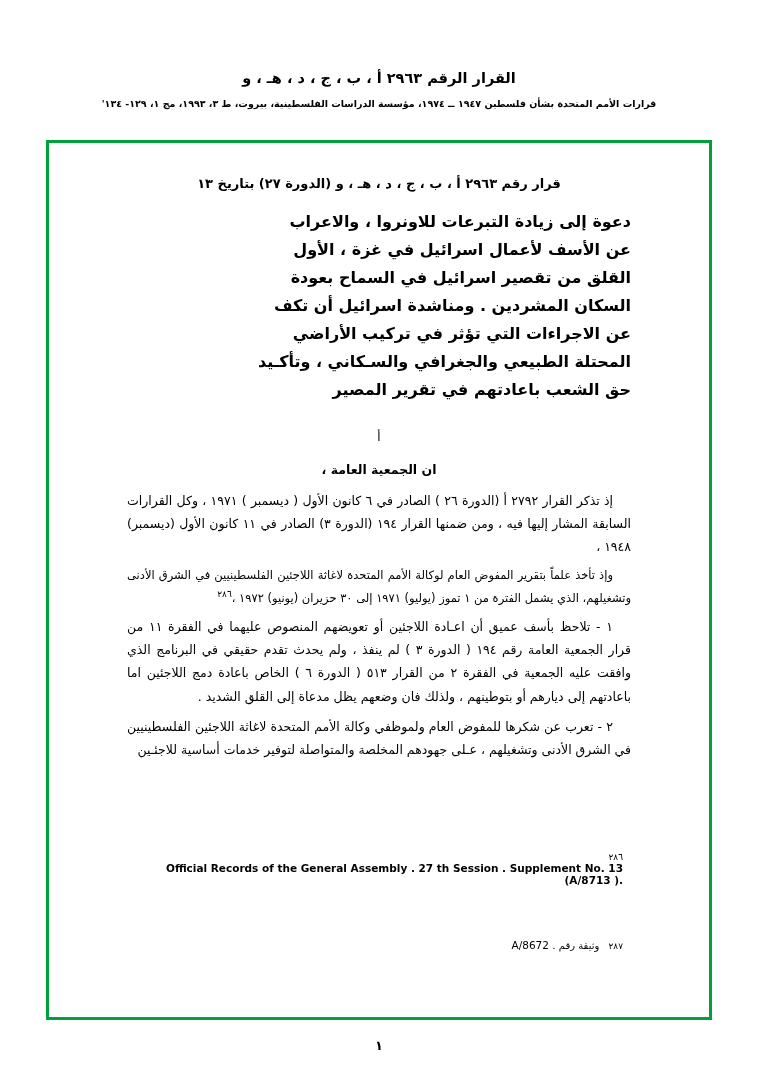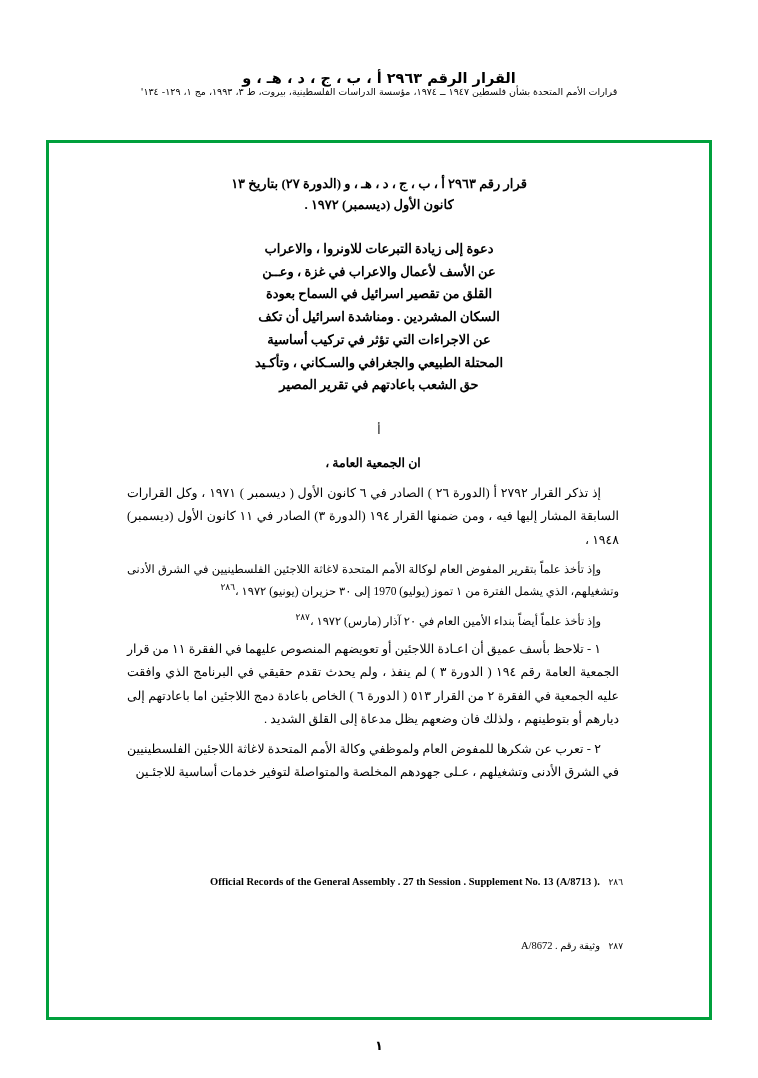--- a/index.html
+++ b/index.html
@@ -28,60 +28,58 @@
     padding-top: 70px;
   }
   .doc-title {
     font-size: 14.5px;
     font-weight: bold;
     letter-spacing: 0px;
     direction: rtl;
   }
   .doc-source {
     font-size: 9.5px;
-    font-weight: normal;
-    margin-top: 0;
+    font-weight: bold;
+    margin-top: 12px;
     direction: rtl;
     color: #000;
   }
 
   
   .frame {
     position: absolute;
     left: 46px;
     top: 140px;
     width: 666px;
     height: 880px;
     border: 3px solid #00a03c;
     box-sizing: border-box;
-    font-family: Liberation Serif, serif;
   }
   .frame-inner {
     padding: 30px 78px 0 78px;
     box-sizing: border-box;
     height: 100%;
     position: relative;
   }
 
   
   .res-head {
     font-size: 13px;
     font-weight: bold;
     line-height: 1.65;
     text-align: center;
     direction: rtl;
   }
 
   
   .summary {
-    margin-top: 22px;
-    font-size: 13px;
+    margin-top: 14px;
+    font-size: 16px;
     font-weight: bold;
     line-height: 1.75;
-    text-align: center;
     direction: rtl;
   }
   .summary div { white-space: nowrap; }
 
   
   .marker {
     margin-top: 26px;
     text-align: center;
     font-size: 12px;
     direction: rtl;
@@ -89,21 +87,21 @@
 
   
   .body-text {
     margin-top: 14px;
     direction: rtl;
     text-align: justify;
     font-size: 12.5px;
     line-height: 1.85;
   }
   .body-text p {
-    margin: 0 12px 7px 0;
+    margin: 0 0 7px 0;
   }
   .p-bold {
     font-weight: bold;
     text-align: center;
   }
   .p-indent {
     text-indent: 18px;
   }
   .p-small {
     font-size: 11.5px;
@@ -166,43 +164,39 @@
   <div class="doc-header">
     <div class="doc-title">القرار الرقم ٢٩٦٣ أ ، ب ، ج ، د ، هـ ، و</div>
     <div class="doc-source">قرارات الأمم المتحدة بشأن فلسطين ١٩٤٧ ــ ١٩٧٤، مؤسسة الدراسات الفلسطينية، بيروت، ط ٣، ١٩٩٣، مج ١، ١٢٩- ١٣٤'</div>
   </div>
 
   <div class="frame">
     <div class="frame-inner">
 
       <div class="res-head">
         <div>قرار رقم ٢٩٦٣ أ ، ب ، ج ، د ، هـ ، و (الدورة ٢٧) بتاريخ ١٣</div>
-        <div>كانون الأول (ديسمبر) ١٩٧٢ .</div>
       </div>
 
       <div class="summary">
         <div>دعوة إلى زيادة التبرعات للاونروا ، والاعراب</div>
-        <div>عن الأسف لأعمال والاعراب في غزة ، وعــن</div>
+        <div>عن الأسف لأعمال اسرائيل في غزة ، الأول</div>
         <div>القلق من تقصير اسرائيل في السماح بعودة</div>
         <div>السكان المشردين . ومناشدة اسرائيل أن تكف</div>
-        <div>عن الاجراءات التي تؤثر في تركيب أساسية</div>
+        <div>عن الاجراءات التي تؤثر في تركيب الأراضي</div>
         <div>المحتلة الطبيعي والجغرافي والسـكاني ، وتأكـيد</div>
         <div>حق الشعب باعادتهم في تقرير المصير</div>
       </div>
 
       <div class="marker">أ</div>
 
       <div class="body-text">
         <p class="p-bold">ان الجمعية العامة ،</p>
         <p class="p-indent">إذ تذكر القرار ٢٧٩٢ أ (الدورة ٢٦ ) الصادر في ٦ كانون الأول ( ديسمبر ) ١٩٧١ ، وكل القرارات السابقة المشار إليها فيه ، ومن ضمنها القرار ١٩٤ (الدورة ٣) الصادر في ١١ كانون الأول (ديسمبر) ١٩٤٨ ،</p>
         <p class="p-indent p-small">
-          <span>وإذ تأخذ علماً بتقرير المفوض العام لوكالة الأمم المتحدة لاغاثة اللاجئين الفلسطينيين في الشرق الأدنى وتشغيلهم، الذي يشمل الفترة من ١ تموز (يوليو) 1970 إلى ٣٠ حزيران (يونيو) ١٩٧٢ ،</span><span class="sup">٢٨٦</span>
-        </p>
-        <p class="p-indent p-small">
-          <span>وإذ تأخذ علماً أيضاً بنداء الأمين العام في ٢٠ آذار (مارس) ١٩٧٢ ،</span><span class="sup">٢٨٧</span>
+          <span>وإذ تأخذ علماً بتقرير المفوض العام لوكالة الأمم المتحدة لاغاثة اللاجئين الفلسطينيين في الشرق الأدنى وتشغيلهم، الذي يشمل الفترة من ١ تموز (يوليو) ١٩٧١ إلى ٣٠ حزيران (يونيو) ١٩٧٢ ،</span><span class="sup">٢٨٦</span>
         </p>
         <p class="p-indent">١ - تلاحظ بأسف عميق أن اعـادة اللاجئين أو تعويضهم المنصوص عليهما في الفقرة ١١ من قرار الجمعية العامة رقم ١٩٤ ( الدورة ٣ ) لم ينفذ ، ولم يحدث تقدم حقيقي في البرنامج الذي وافقت عليه الجمعية في الفقرة ٢ من القرار ٥١٣ ( الدورة ٦ ) الخاص باعادة دمج اللاجئين اما باعادتهم إلى ديارهم أو بتوطينهم ، ولذلك فان وضعهم يظل مدعاة إلى القلق الشديد .</p>
         <p class="p-indent">٢ - تعرب عن شكرها للمفوض العام ولموظفي وكالة الأمم المتحدة لاغاثة اللاجئين الفلسطينيين في الشرق الأدنى وتشغيلهم ، عـلى جهودهم المخلصة والمتواصلة لتوفير خدمات أساسية للاجئـين</p>
       </div>
 
       <div class="footnotes">
 
         <div class="fn-line">
           <span class="fn-num">٢٨٦</span>
           <span class="fn-ltr">Official Records of the General Assembly . 27 th Session .  Supplement No. 13  (A/8713 ).</span>

